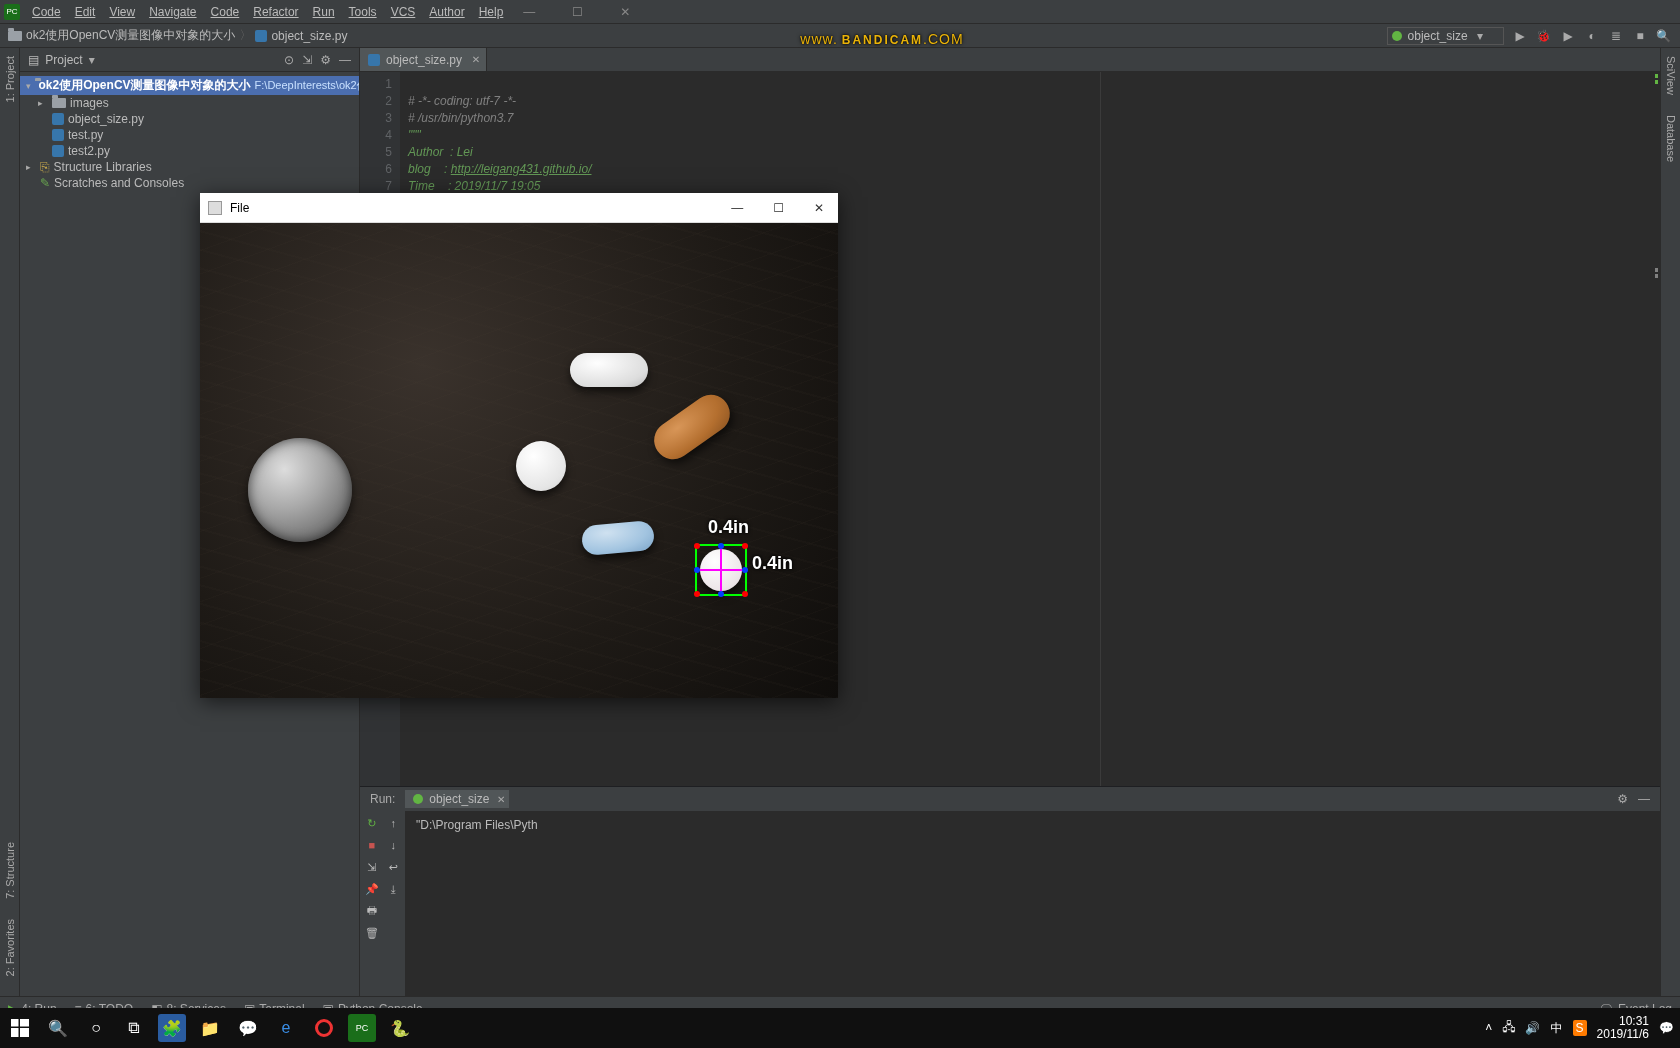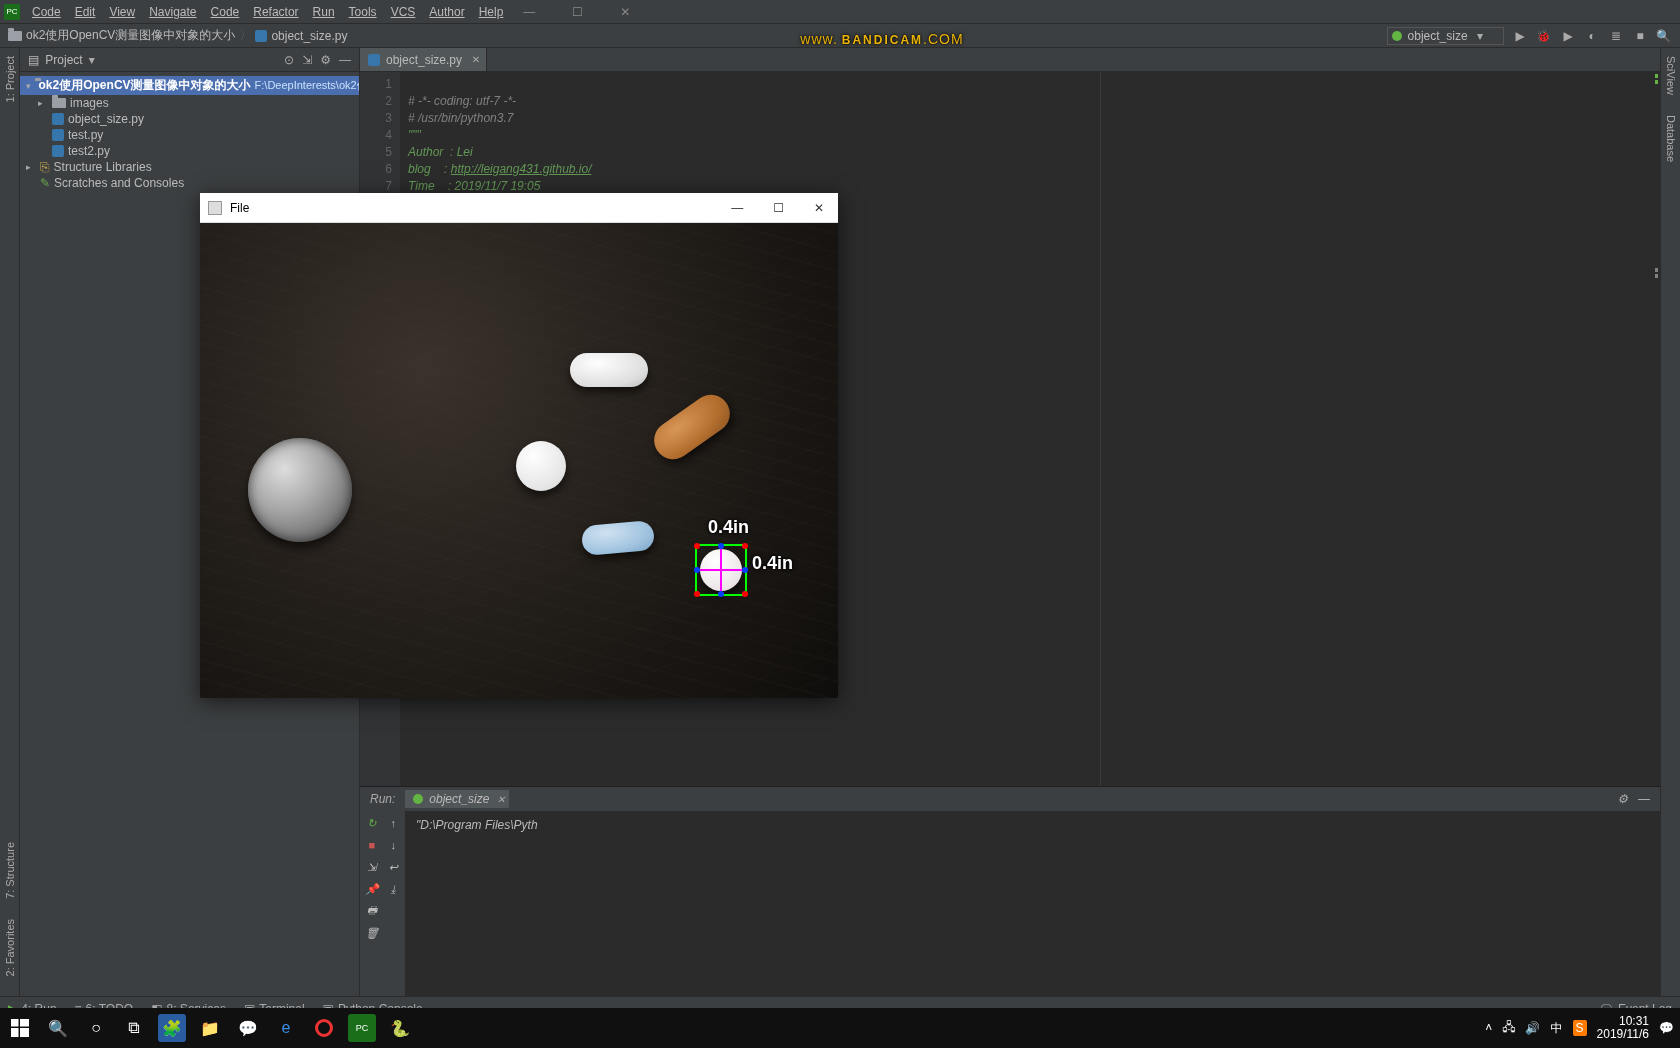--- a/index.html
+++ b/index.html
@@ -294,21 +294,21 @@
 <span class="string">"""</span>
 <span class="string">Author  : Lei</span>
 <span class="string">blog    : </span><span class="link">http://leigang431.github.io/</span>
 <span class="string">Time    : 2019/11/7 19:05</span>
 <span class="string">File    : object_size.py</span>
 <span class="string">Software: PyCharm</span>
         <div class="marginline"></div>
       </div>
     </div>
 
-    <div style="display:flex;flex-direction:column;height:210px;border-top:1px solid #1e1f22;font-style:italic;">
+    <div style="display:flex;flex-direction:column;height:210px;border-top:1px solid #1e1f22;">
       <div class="run-tabs">
         <span class="label">Run:</span>
         <div class="tab">
           <span style="width:10px;height:10px;background:#62b543;border-radius:50%;display:inline-block;"></span>
           <span>object_size</span>
           <span class="close">✕</span>
         </div>
         <div class="right-icons">
           <span>⚙</span>
           <span>—</span>

